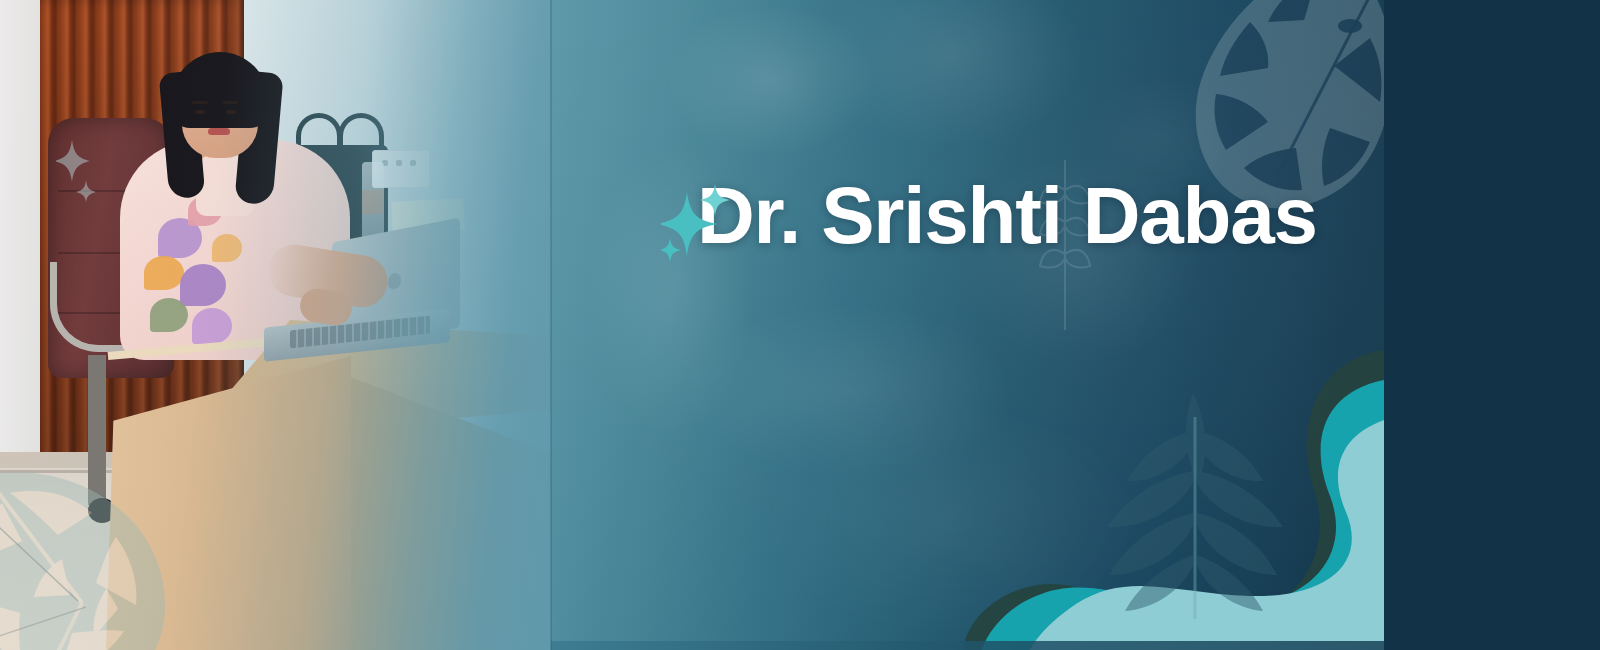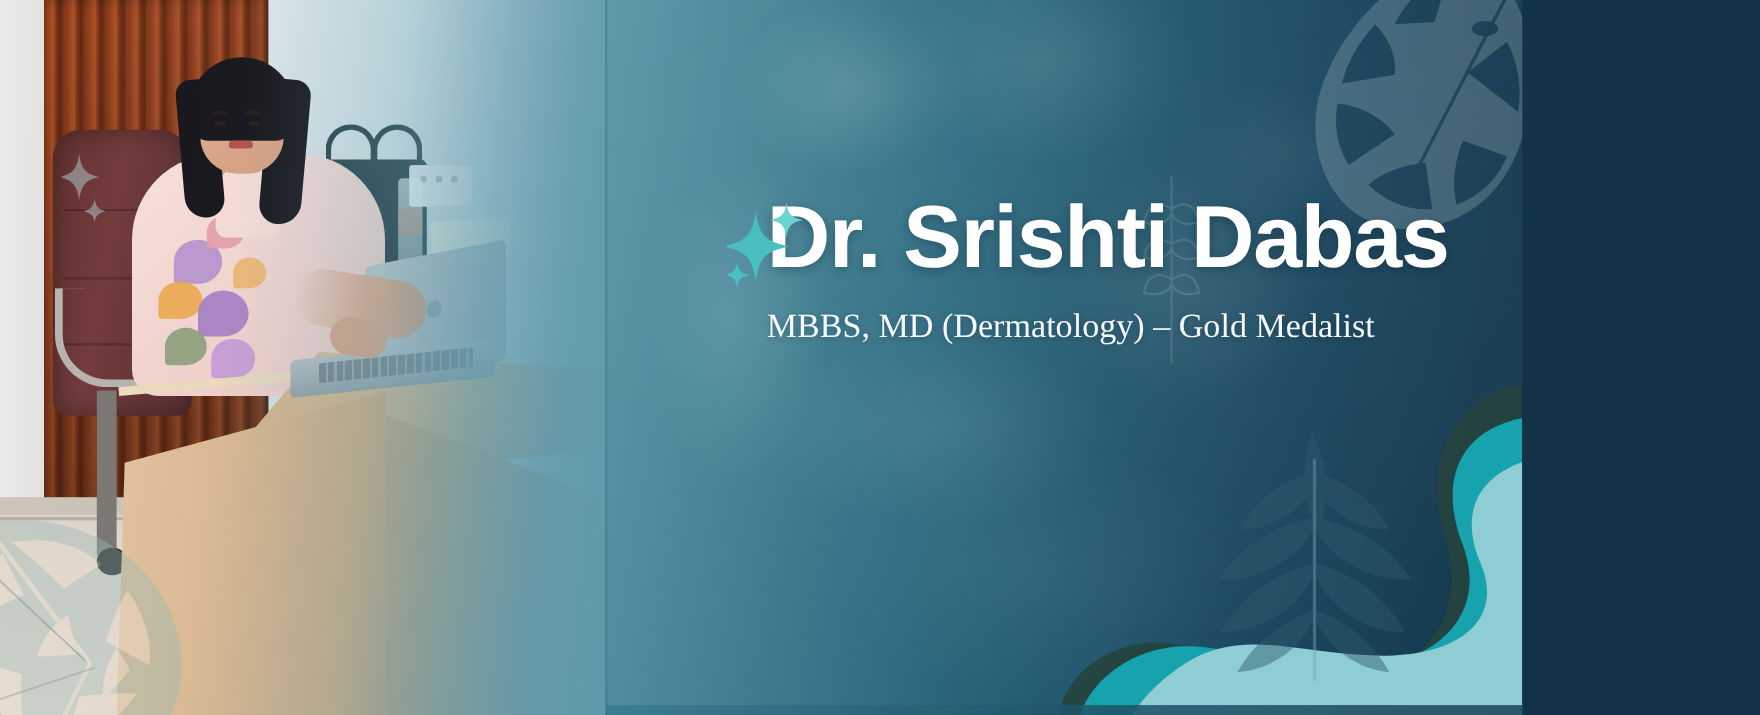--- a/index.html
+++ b/index.html
@@ -354,16 +354,15 @@
   </svg>
 
   <div class="hero-text">
     <svg class="sparkles" viewBox="0 0 72 84">
       <path d="M26 10 C29 32 35 38 57 42 C35 46 29 52 26 74 C23 52 17 46 -5 42 C17 38 23 32 26 10Z" fill="#49bfc2"></path>
       <path d="M54 2 C55.6 13 58.4 15.6 69 18 C58.4 20.4 55.6 23 54 34 C52.4 23 49.6 20.4 39 18 C49.6 15.6 52.4 13 54 2Z" fill="#6fd2d2"></path>
       <path d="M9 56 C10.2 64 12.2 66 20 68 C12.2 70 10.2 72 9 80 C7.8 72 5.8 70 -2 68 C5.8 66 7.8 64 9 56Z" fill="#49bfc2"></path>
     </svg>
 
     <h1 class="hero-title">Dr. Srishti Dabas</h1>
-    <div class="hero-sub">MBBS, MD (Dermatology) – Gold Medalist</div>
   </div>
 
 </div>
 
 </body></html>

